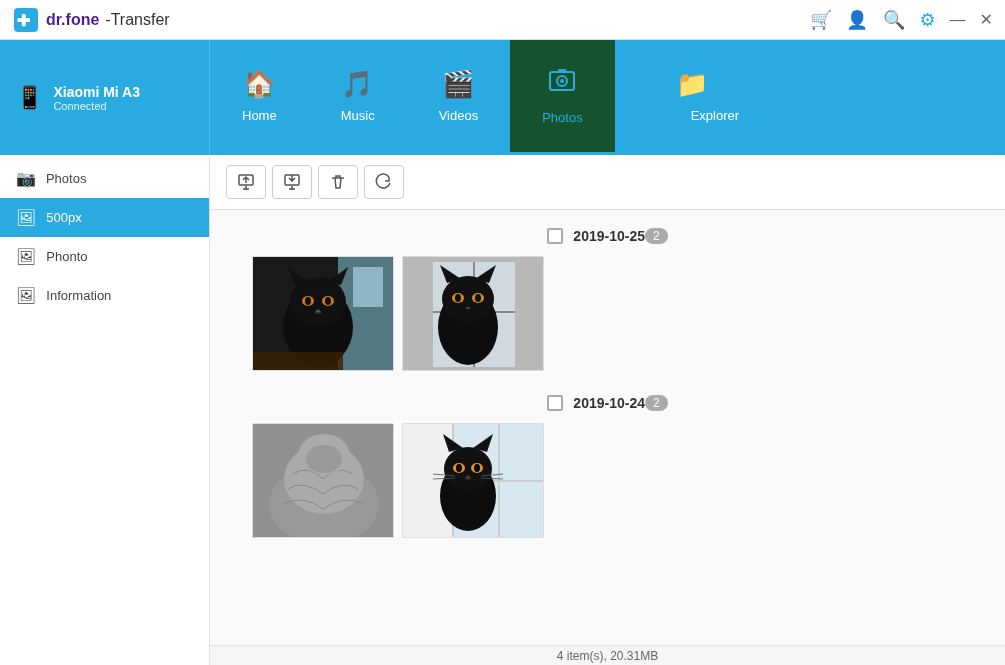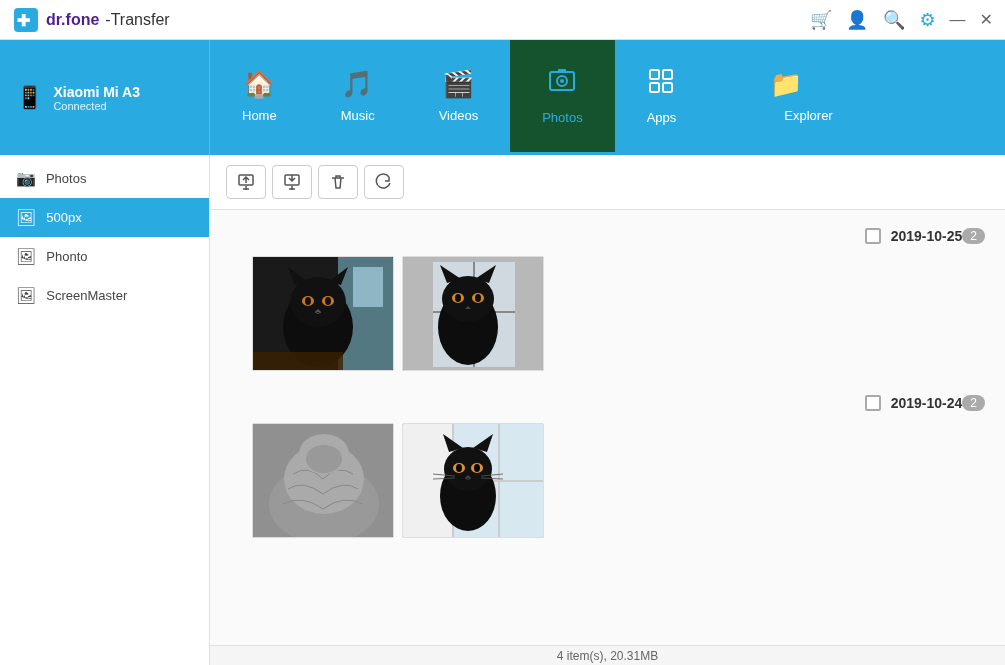--- a/index.html
+++ b/index.html
@@ -165,21 +165,21 @@
       padding: 10px 16px;
     }
 
     
     .date-group {
       margin-bottom: 16px;
     }
     .date-header {
       display: flex;
       align-items: center;
-      justify-content: flex-end;
+      justify-content: center;
       padding: 8px 4px;
       cursor: pointer;
     }
     .date-header-left {
       display: flex;
       align-items: center;
       gap: 10px;
     }
     .date-checkbox {
       width: 16px;
@@ -285,31 +285,20 @@
           <svg width="28" height="28" viewBox="0 0 28 28" fill="none">
             <rect x="2" y="5" width="24" height="18" rx="2" stroke="#29abe2" stroke-width="2" fill="none"></rect>
             <circle cx="14" cy="14" r="5" stroke="#29abe2" stroke-width="2" fill="none"></circle>
             <circle cx="14" cy="14" r="2" fill="#29abe2"></circle>
             <rect x="10" y="2" width="8" height="3" rx="1" fill="#29abe2"></rect>
           </svg>
         </div>
         <div class="nav-tab-label">Photos</div>
       </div>
       <div class="nav-tab">
-        <div class="nav-tab-icon">
-          <svg width="28" height="28" viewBox="0 0 28 28" fill="none">
-            <rect x="3" y="3" width="9" height="9" rx="1.5" stroke="white" stroke-width="2" fill="none"></rect>
-            <rect x="16" y="3" width="9" height="9" rx="1.5" stroke="white" stroke-width="2" fill="none"></rect>
-            <rect x="3" y="16" width="9" height="9" rx="1.5" stroke="white" stroke-width="2" fill="none"></rect>
-            <rect x="16" y="16" width="9" height="9" rx="1.5" stroke="white" stroke-width="2" fill="none"></rect>
-          </svg>
-        </div>
-        <div class="nav-tab-label" style="color:#fff;">Apps</div>
-      </div>
-      <div class="nav-tab">
         <div class="nav-tab-icon">📁</div>
         <div class="nav-tab-label" style="color:#fff;margin-left:44px;">Explorer</div>
       </div>
     </div>
   </div>
 
   <div class="content-area">
 
     <div class="sidebar">
       <div class="sidebar-item">
@@ -319,21 +308,21 @@
       <div class="sidebar-item active">
         <span class="sidebar-icon">🖼</span>
         <span>500px</span>
       </div>
       <div class="sidebar-item">
         <span class="sidebar-icon">🖼</span>
         <span>Phonto</span>
       </div>
       <div class="sidebar-item">
         <span class="sidebar-icon">🖼</span>
-        <span>ScreenMaster</span>
+        <span>Information</span>
       </div>
     </div>
 
     <div class="main-content">
 
       <div class="toolbar">
         <button class="toolbar-btn" title="Export">
           <svg width="18" height="18" viewBox="0 0 18 18" fill="none">
             <rect x="2" y="2" width="14" height="10" rx="1" stroke="#555" stroke-width="1.5" fill="none"></rect>
             <path d="M9 13v4M6 16h6" stroke="#555" stroke-width="1.5"></path>

